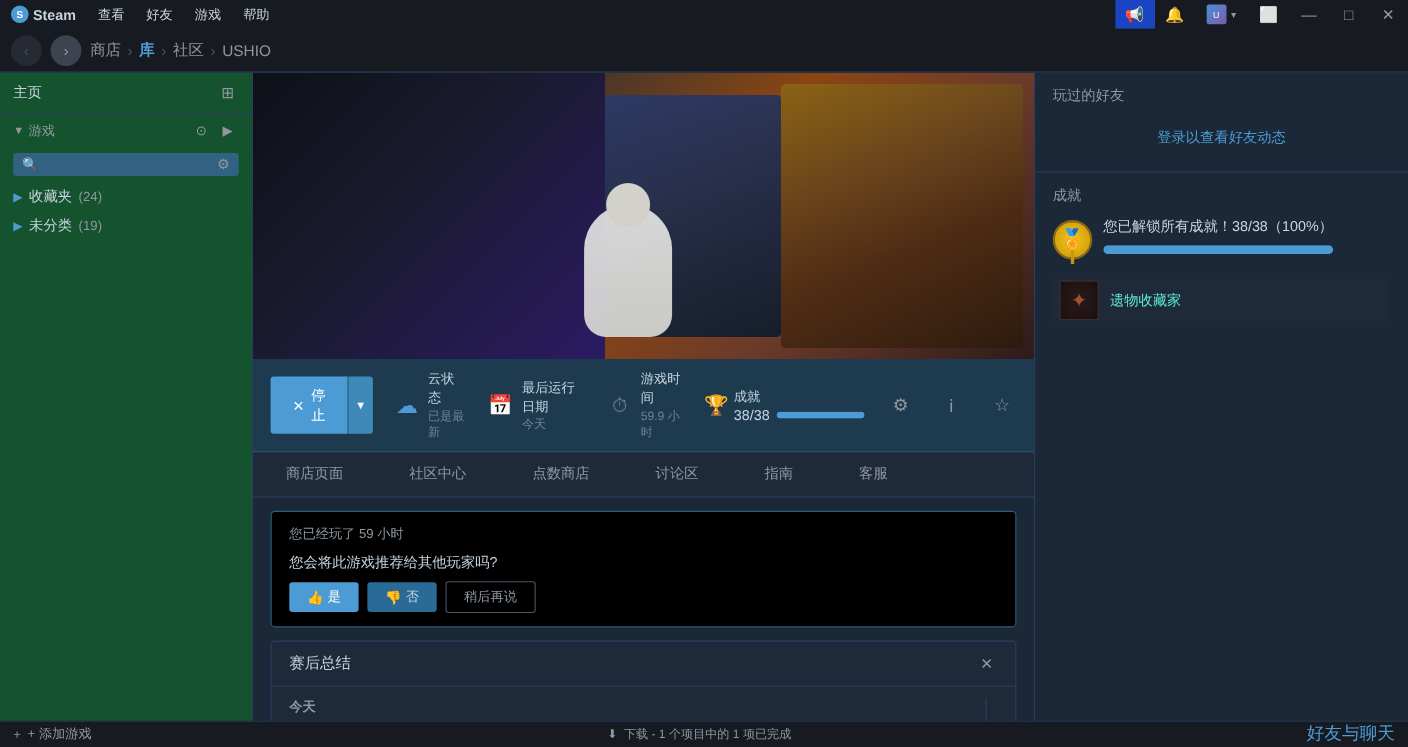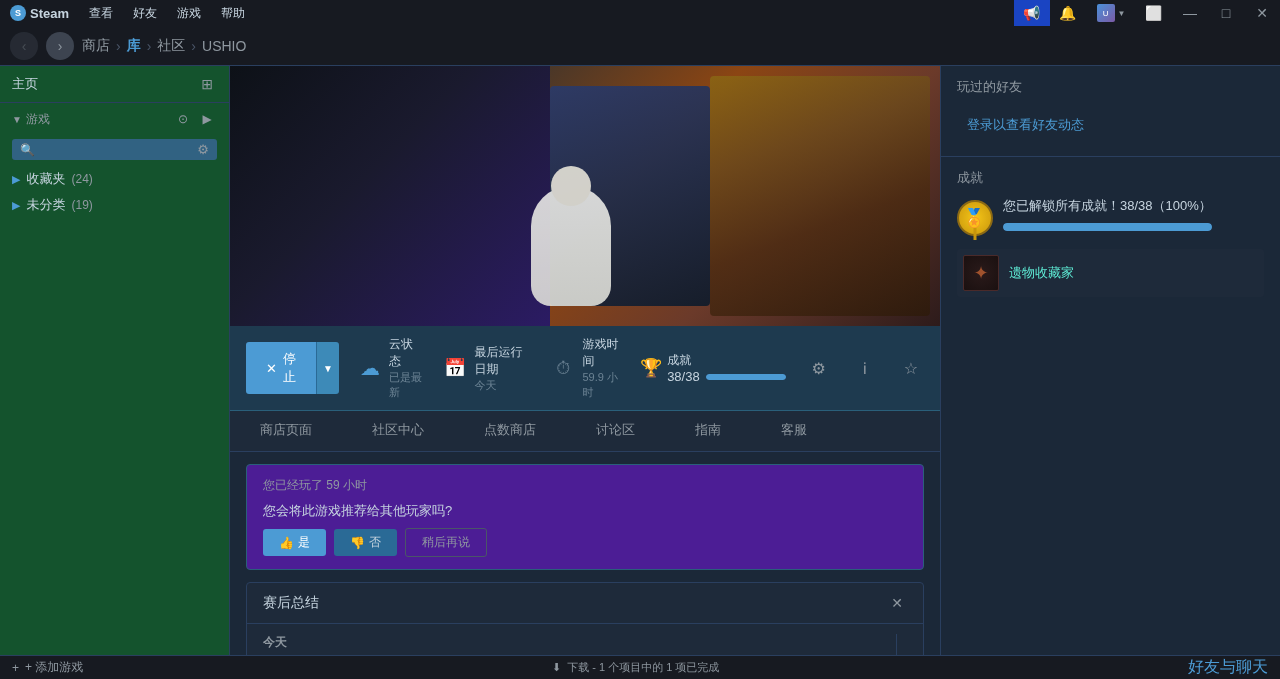--- a/index.html
+++ b/index.html
@@ -415,21 +415,21 @@
       font-size: 13px;
       color: #8f98a0;
       cursor: pointer;
       border-bottom: 2px solid transparent;
     }
 
     
     .recommend-bar {
       margin: 12px 16px;
       padding: 12px 16px;
-      background: #4c1d95;
+      background: #000000;
       border-radius: 4px;
       border: 1px solid #2a5f7a;
     }
     .recommend-question {
       font-size: 12px;
       color: #8f98a0;
       margin-bottom: 8px;
     }
     .recommend-prompt {
       font-size: 13px;
@@ -521,20 +521,21 @@
     .friends-section {
       padding: 12px 16px;
       border-bottom: 1px solid #2a3f5f;
     }
     .section-title {
       font-size: 13px;
       color: #8f98a0;
       margin-bottom: 10px;
     }
     .login-prompt {
+      text-align: center;
       padding: 10px;
       font-family: Liberation Serif, serif;
     }
     .login-link {
       color: #4c9bd4;
       cursor: pointer;
       font-size: 13px;
     }
 
     .achievements-section {

